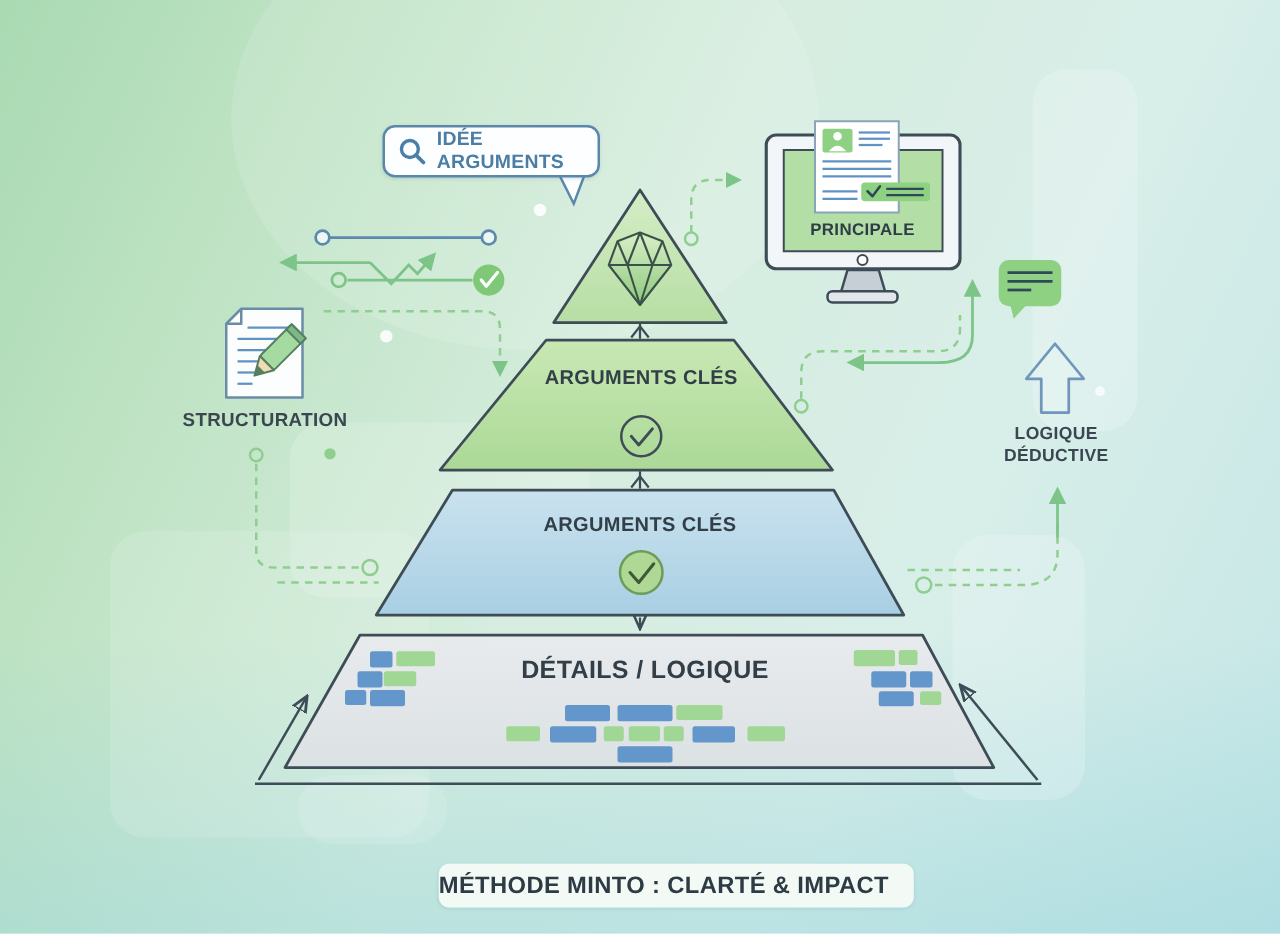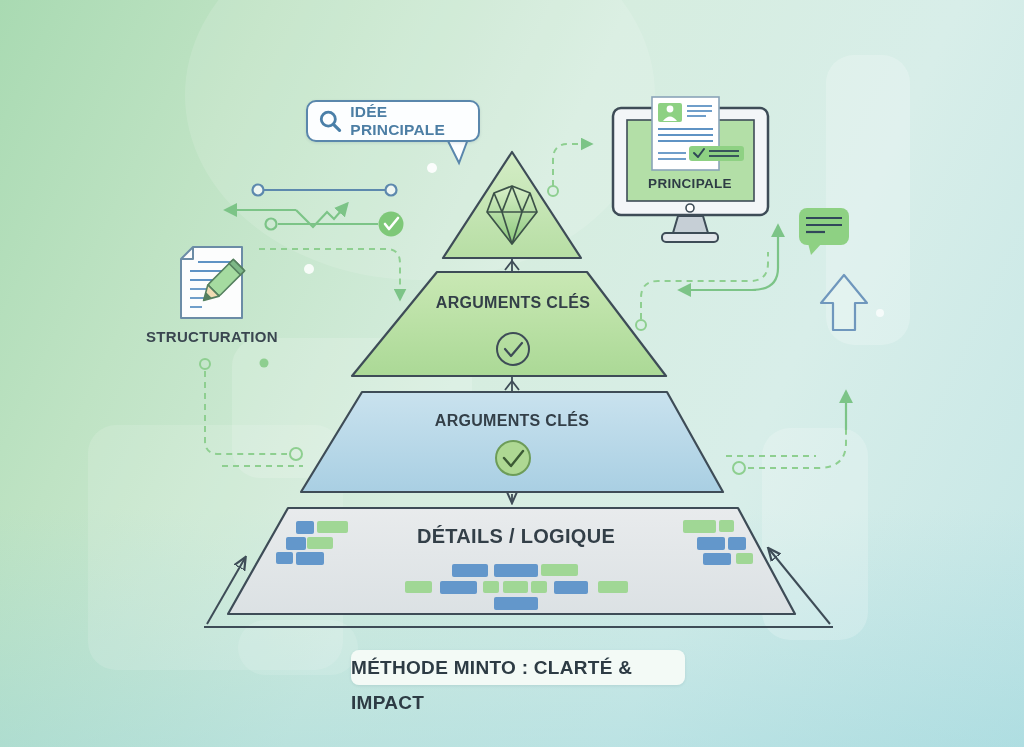--- a/index.html
+++ b/index.html
@@ -21,21 +21,21 @@
   .structuration{left:146px;top:328px;width:130px;font-size:15px;color:#3a4650;}
   .logique{left:795px;top:337px;width:100px;font-size:14px;line-height:1.3;color:#3a4650;}
   .bubble{
     position:absolute;z-index:2;left:306px;top:100px;width:174px;height:42px;
     box-sizing:border-box;border:2.5px solid #5a87ac;border-radius:10px;
     background:#fcfeff;display:flex;align-items:center;gap:8px;padding-left:10px;
     box-shadow:0 1px 3px rgba(60,90,110,.15);
   }
   .bubble .txt{font-size:15.5px;font-weight:bold;color:#4c7ea4;letter-spacing:.2px;}
   .footer-badge{
-    position:absolute;z-index:2;left:351px;top:650px;width:334px;height:35px;line-height:35px;
+    position:absolute;z-index:2;left:351px;top:691px;width:380px;height:35px;line-height:35px;
     background:rgba(245,251,247,.95);border-radius:8px;font-size:19px;font-weight:bold;
     color:#2d3b44;letter-spacing:.3px;box-shadow:0 1px 3px rgba(40,70,80,.10);
   }
 </style>
 </head>
 <body>
 
 <div class="stage">
 
   <div class="deco c" style="left:185px;top:-90px;width:470px;height:370px;background:rgba(255,255,255,.13);"></div>
@@ -247,24 +247,28 @@
     </g>
 
     <path d="M 844,275 L 867,303 L 855,303 L 855,330 L 833,330 L 833,303 L 821,303 Z" fill="rgba(255,255,255,0.15)" stroke="#6f97bd" stroke-width="2.2" stroke-linejoin="round"></path>
   </svg>
 
   <div class="bubble">
     <svg width="26" height="26" viewBox="0 0 26 26">
       <circle cx="11" cy="11" r="7.5" fill="none" stroke="#4a7fa8" stroke-width="3"></circle>
       <line x1="16.5" y1="16.5" x2="23" y2="23" stroke="#4a7fa8" stroke-width="3.4" stroke-linecap="round"></line>
     </svg>
-    <span class="txt">IDÉE PRINCIPALE</span>
+    <span class="txt">IDÉE ARGUMENTS</span>
   </div>
 
   <div class="label conclusion">PRINCIPALE</div>
   <div class="label structuration">STRUCTURATION</div>
+  <div class="label logique">
+    <span>LOGIQUE</span><br>
+    <span>DÉDUCTIVE</span>
+  </div>
 
   <div class="label lvl" style="left:363px;top:294px;">ARGUMENTS CLÉS</div>
   <div class="label lvl" style="left:362px;top:412px;">ARGUMENTS CLÉS</div>
   <div class="label lvl lvl4" style="left:366px;top:525px;">DÉTAILS / LOGIQUE</div>
 
   <div class="footer-badge">MÉTHODE MINTO : CLARTÉ &amp; IMPACT</div>
 </div>
 
 </body></html>

